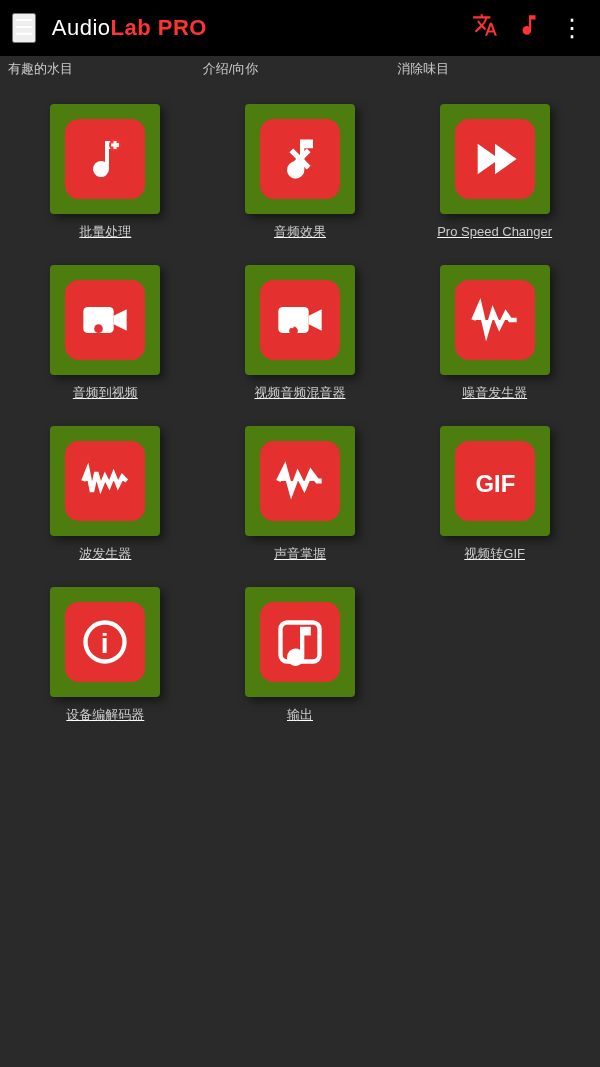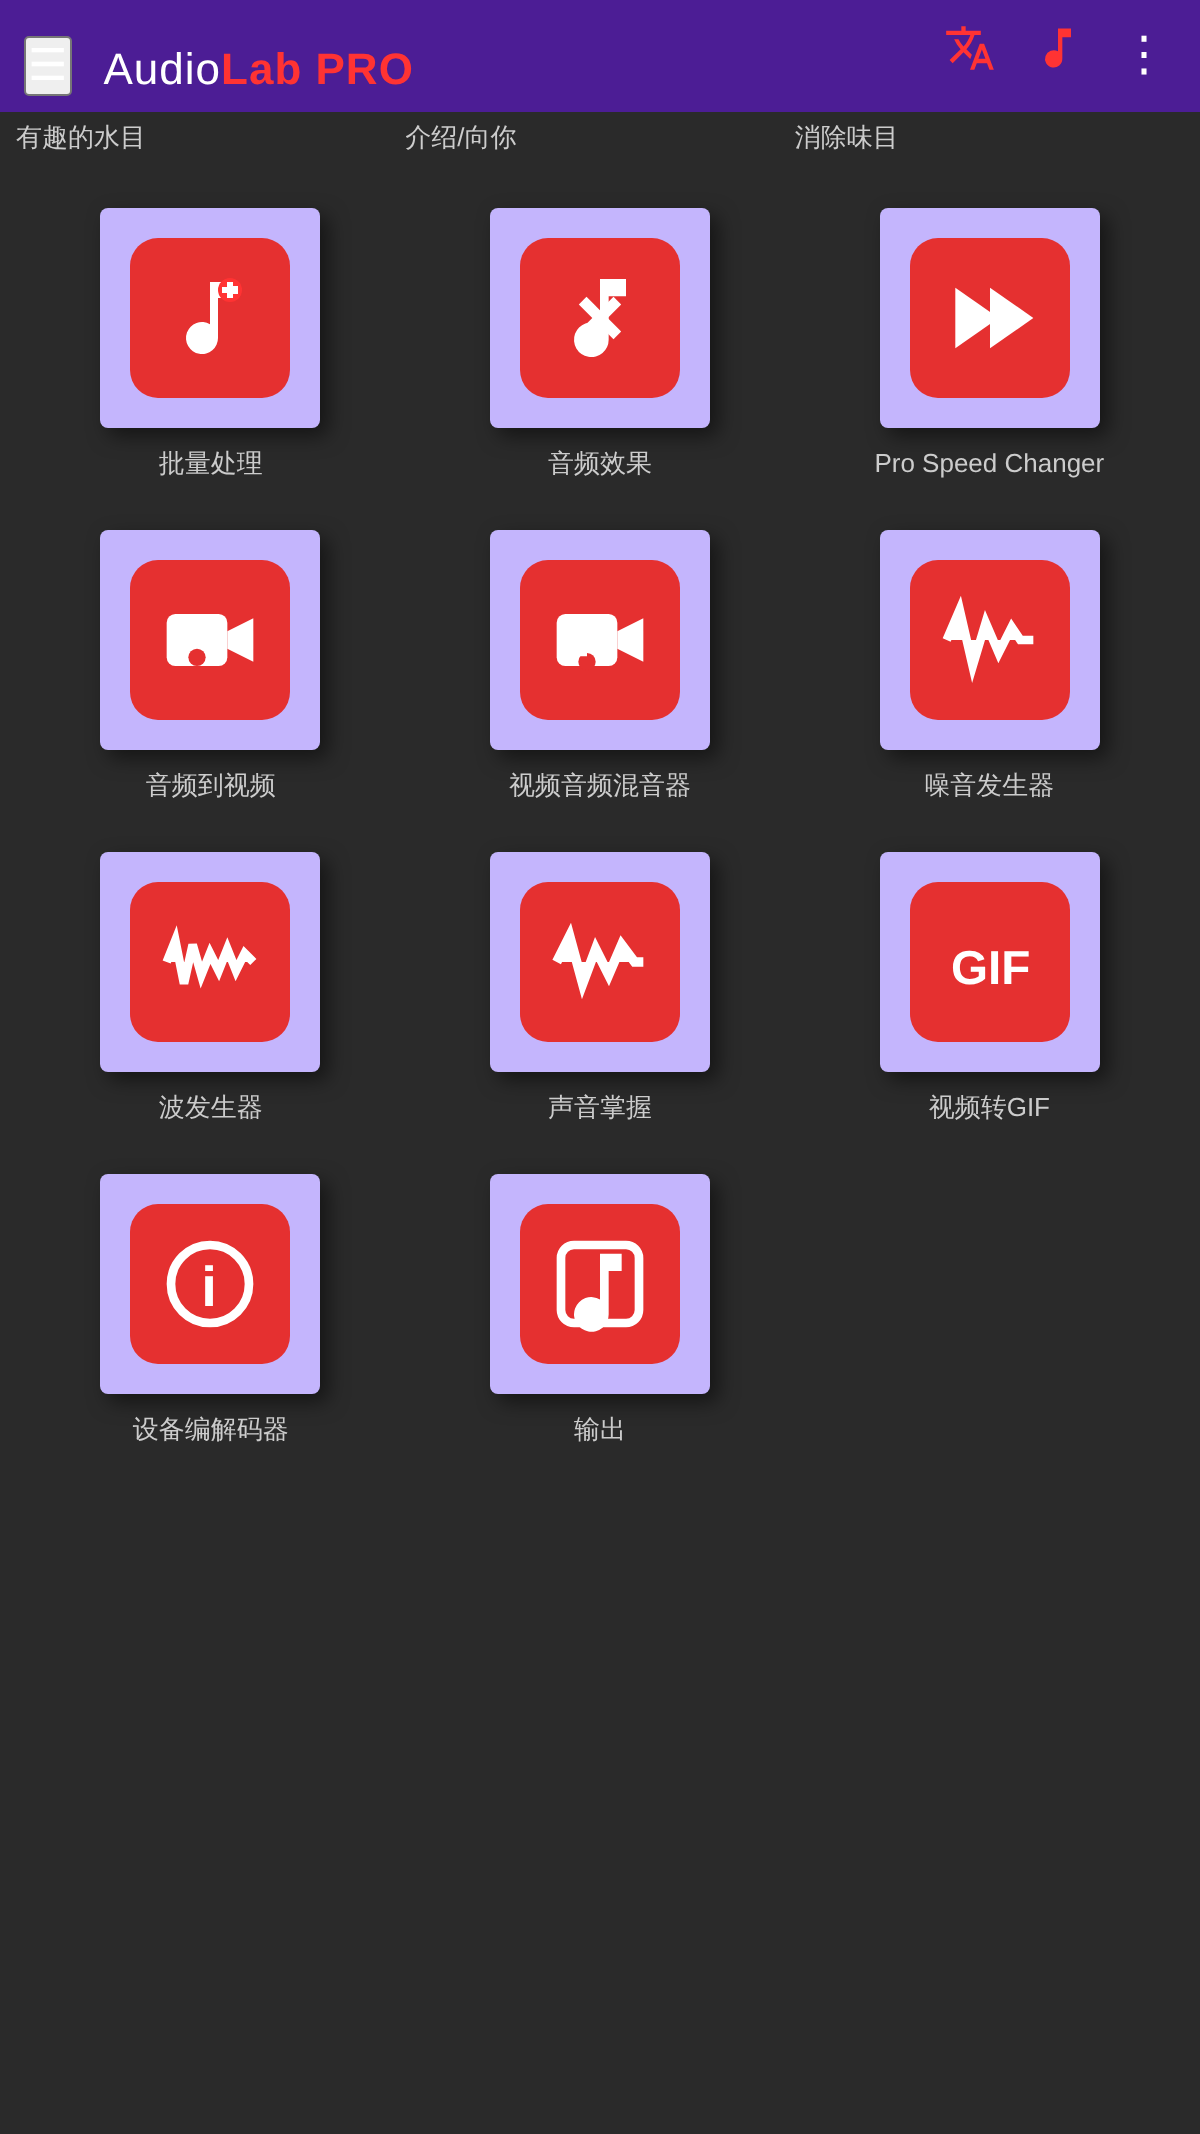--- a/index.html
+++ b/index.html
@@ -6,22 +6,22 @@
     body {
       width: 600px;
       min-height: 1067px;
       background-color: #2a2a2a;
       font-family: 'Arial', sans-serif;
       color: #ffffff;
       overflow-x: hidden;
     }
     .header {
       display: flex;
-      align-items: flex-end;
-      background-color: #4c1d95;
+      align-items: center;
+      background-color: #000000;
       padding: 8px 12px;
       height: 56px;
     }
     .header-menu-icon {
       color: #ffffff;
       font-size: 22px;
       cursor: pointer;
       margin-right: 16px;
     }
     .header-title {
@@ -61,34 +61,35 @@
       background: none;
       border: none;
       padding: 4px;
     }
     .grid-container {
       display: grid;
       grid-template-columns: repeat(3, 1fr);
       gap: 0px;
       padding: 8px;
       background-color: #2a2a2a;
+      text-decoration: underline;
     }
     .grid-item {
       display: flex;
       flex-direction: column;
       align-items: center;
       justify-content: flex-end;
       padding: 10px 6px 14px 6px;
       cursor: pointer;
       border-radius: 4px;
     }
     .icon-card {
       width: 110px;
       height: 110px;
-      background-color: #c4b5fd;
+      background-color: #4d7c0f;
       border-radius: 4px;
       display: flex;
       align-items: center;
       justify-content: center;
       box-shadow: 4px 4px 10px rgba(0,0,0,0.5);
       margin-bottom: 10px;
     }
     .icon-inner {
       width: 80px;
       height: 80px;

